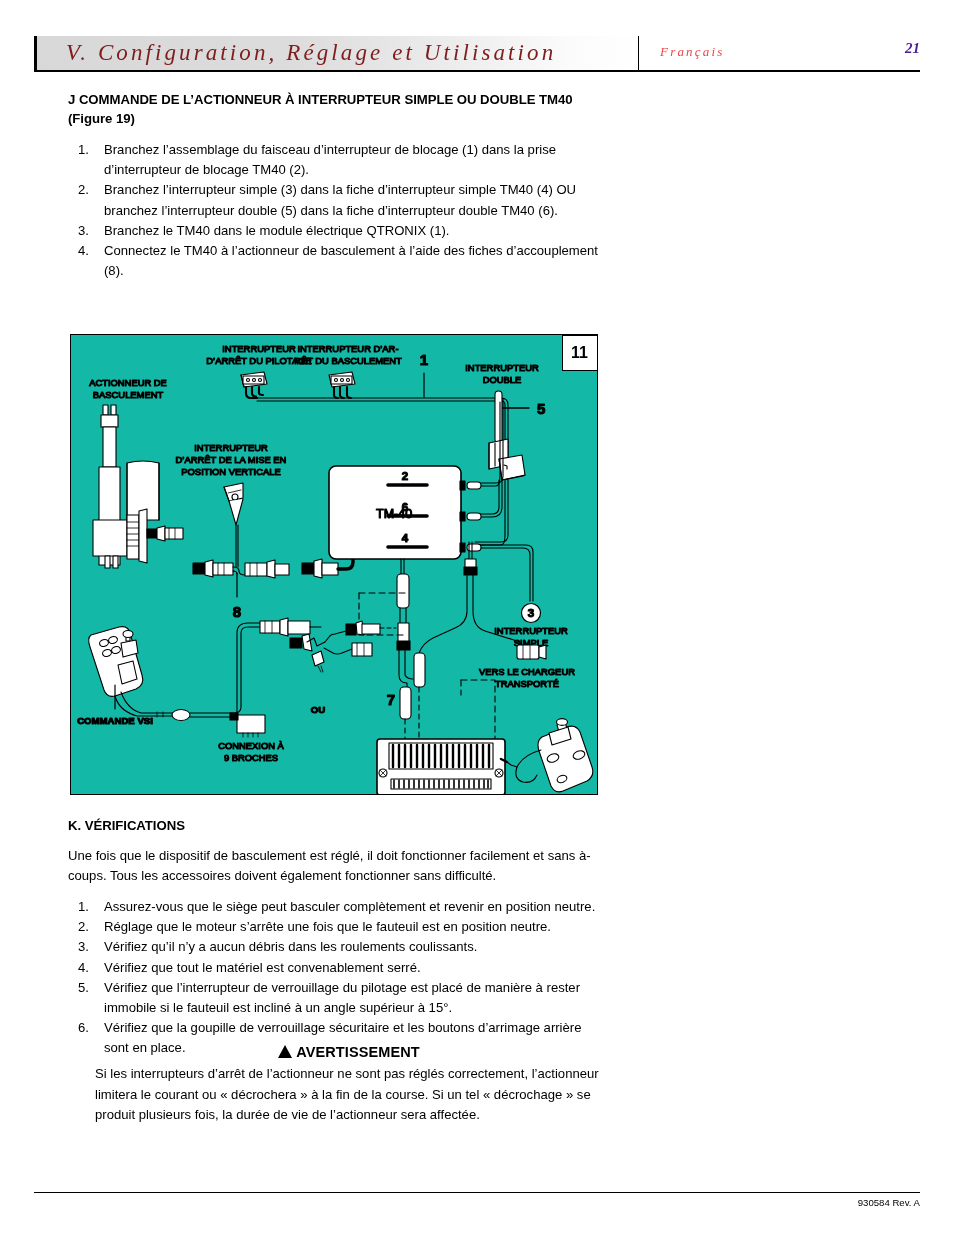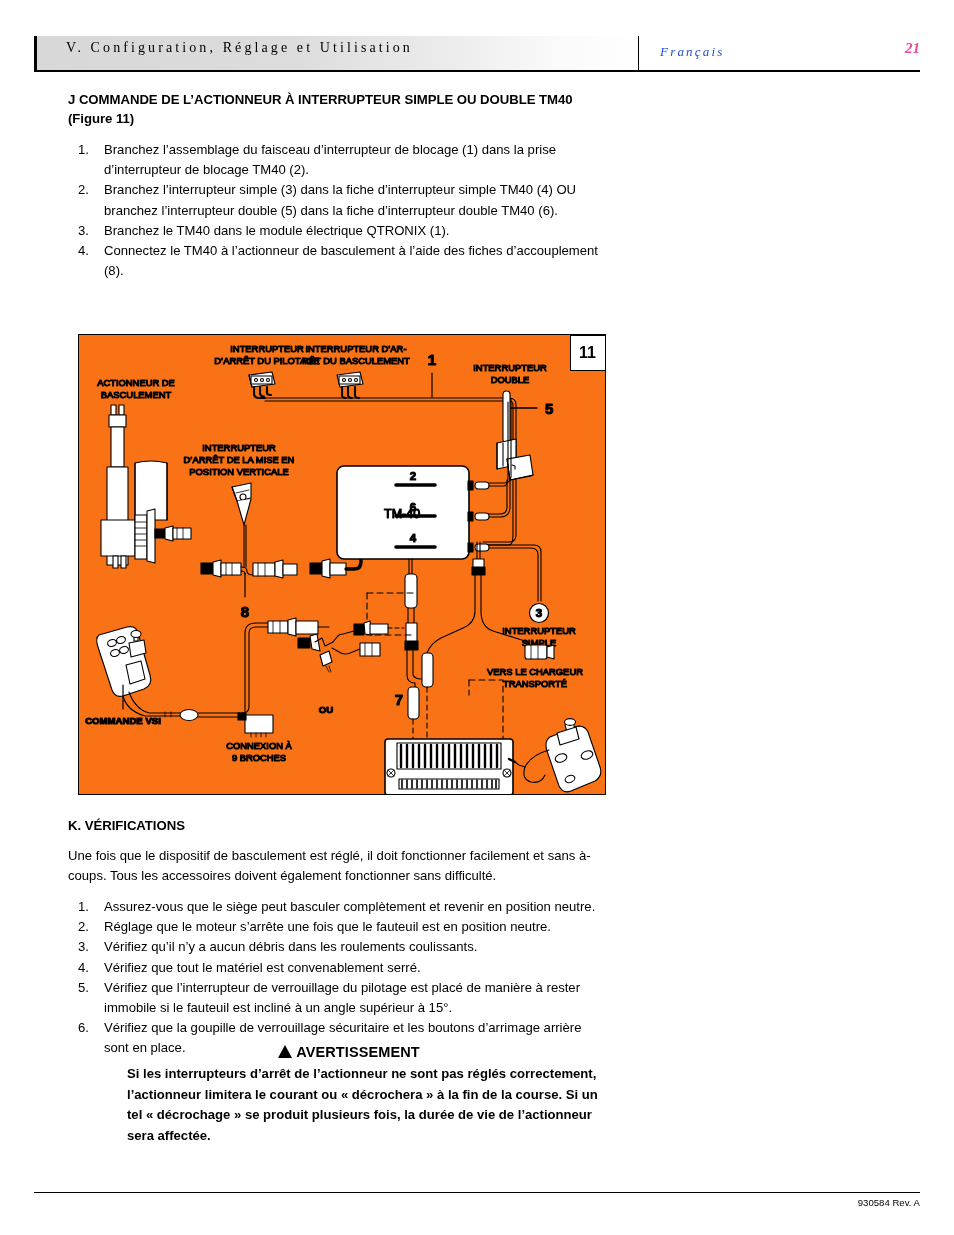--- a/index.html
+++ b/index.html
@@ -31,52 +31,53 @@
     width: 604px;
     height: 34px;
     background: linear-gradient(to right, #d8d8d8 0%, #dcdcdc 42%, #ececec 68%, #fbfbfb 88%, #ffffff 100%);
     border-left: 3px solid #000;
   }
   .header-title {
     position: absolute;
     left: 32px;
     top: 4px;
     font-family: "Liberation Serif", serif;
-    font-size: 14px;
+    font-style: italic;
+    font-size: 23px;
     letter-spacing: 3.1px;
-    color: #000000;
+    color: #7f1d1d;
     white-space: nowrap;
   }
   .header-divider {
     position: absolute;
     left: 604px;
     top: 0;
     width: 1px;
     height: 34px;
     background: #000;
   }
   .header-lang {
     position: absolute;
     left: 626px;
     top: 8px;
     font-family: "Liberation Serif", serif;
     font-style: italic;
     font-size: 13px;
     letter-spacing: 2.2px;
-    color: #1d4ed8;
+    color: #ef4444;
   }
   .header-pageno {
     position: absolute;
     right: 0;
     top: 4px;
     font-family: "Liberation Serif", serif;
     font-style: italic;
     font-weight: bold;
     font-size: 15px;
-    color: #ec4899;
+    color: #4c1d95;
   }
   .header-rule {
     position: absolute;
     left: 0;
     top: 34px;
     width: 886px;
     height: 2.4px;
     background: #000;
   }
 
@@ -116,26 +117,26 @@
     position: absolute;
     left: 10px;
     top: 0;
     width: 22px;
     text-align: left;
   }
 
   
   .figure {
     position: absolute;
-    left: 78px;
+    left: 70px;
     top: 334px;
     width: 526px;
     height: 459px;
     border: 1.6px solid #000;
-    background: #f97316;
+    background: #14b8a6;
     overflow: hidden;
   }
   .figure svg { display: block; }
   .fig-badge {
     position: absolute;
     right: -0.5px;
     top: -0.5px;
     width: 36px;
     height: 36px;
     border: 1.8px solid #000;
@@ -182,23 +183,22 @@
     width: 0; height: 0;
     border-left: 7.5px solid transparent;
     border-right: 7.5px solid transparent;
     border-bottom: 13.5px solid #000;
     position: relative;
     top: 1px;
     margin-right: 4px;
   }
   .warn-body {
     font-size: 13.1px;
-    font-weight: bold;
+    font-weight: normal;
     line-height: 20.5px;
-    margin-left: 32px;
   }
 
   
   .footer-rule {
     position: absolute;
     left: 34px;
     top: 1192px;
     width: 886px;
     height: 1.3px;
     background: #000;
@@ -220,21 +220,21 @@
   <div class="header-title">V. Configuration, Réglage et Utilisation</div>
   <div class="header-divider"></div>
   <div class="header-lang">Français</div>
   <div class="header-pageno">21</div>
   <div class="header-rule"></div>
 </div>
 
 <div class="content">
   <h2 class="section-head">
     <span>J   COMMANDE DE L’ACTIONNEUR À INTERRUPTEUR SIMPLE OU DOUBLE TM40</span><br>
-    <span>(Figure 11)</span>
+    <span>(Figure 19)</span>
   </h2>
   <ol class="steps">
     <li>
       <span class="num">1.</span>
       <span>Branchez l’assemblage du faisceau d’interrupteur de blocage (1) dans la prise d’interrupteur de blocage TM40 (2).</span>
     </li>
     <li>
       <span class="num">2.</span>
       <span>Branchez l’interrupteur simple (3) dans la fiche d’interrupteur simple TM40 (4) OU branchez l’interrupteur double (5) dans la fiche d’interrupteur double TM40 (6).</span>
     </li>

